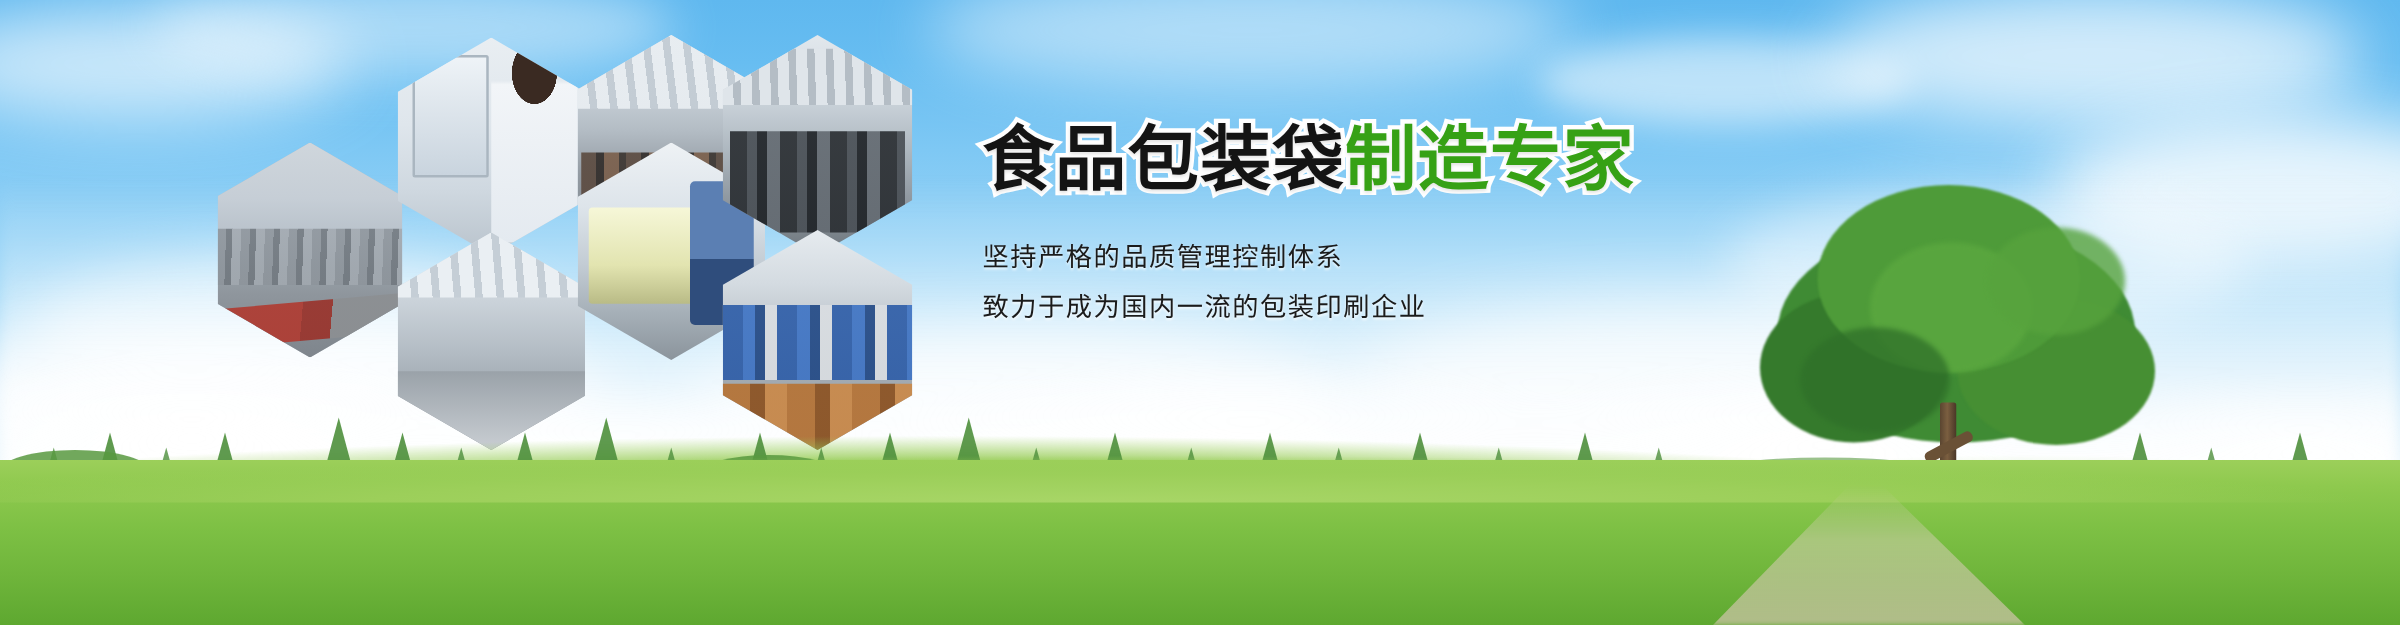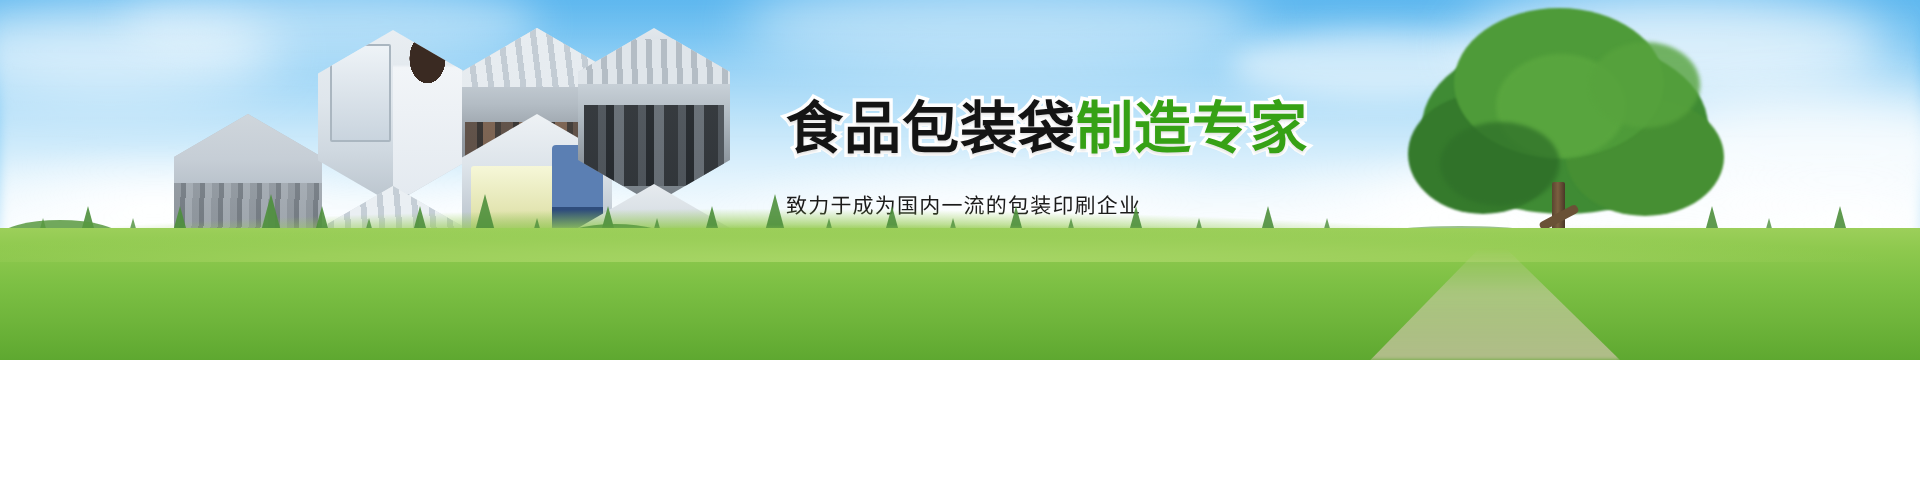--- a/index.html
+++ b/index.html
@@ -1,21 +1,21 @@
 <!DOCTYPE html>
 <html lang="zh-CN"><head>
 <meta charset="utf-8">
 <title>Banner</title>
 <style>
   html,body{margin:0;padding:0;background:#fff;}
   body{font-family:"Liberation Sans","DejaVu Sans",sans-serif;}
 
   .banner{
     position:relative;
-    width:1920px;height:360px;
+    width:1920px;height:500px;
     overflow:hidden;
     background:linear-gradient(to bottom,
        #5fb8ef 0%,
        #67bdf1 10%,
        #7ec8f4 24%,
        #94d2f6 38%,
        #aadcf8 50%,
        #c2e5f9 60%,
        #d6eefb 68%,
        #e6f4fc 74%,
@@ -281,20 +281,21 @@
 
     <div class="hex" style="left:408px;top:170px;width:152px;height:176px;">
       <div class="ph workers"></div>
     </div>
   </div>
 
   <div class="copy">
     <h1 class="headline"><span class="part dark">食品包装袋</span><span class="part green">制造专家</span></h1>
 
     <div class="sublines">
+      <div class="subline">坚持严格的品质管理控制体系</div>
       <div class="subline">致力于成为国内一流的包装印刷企业</div>
     </div>
   </div>
 
   <div class="ground-hill"></div>
   <div class="ground-hill2"></div>
 
   <div class="treeline">
     <div class="tl s" style="left:34px;"></div>
     <div class="tl" style="left:76px;"></div>

